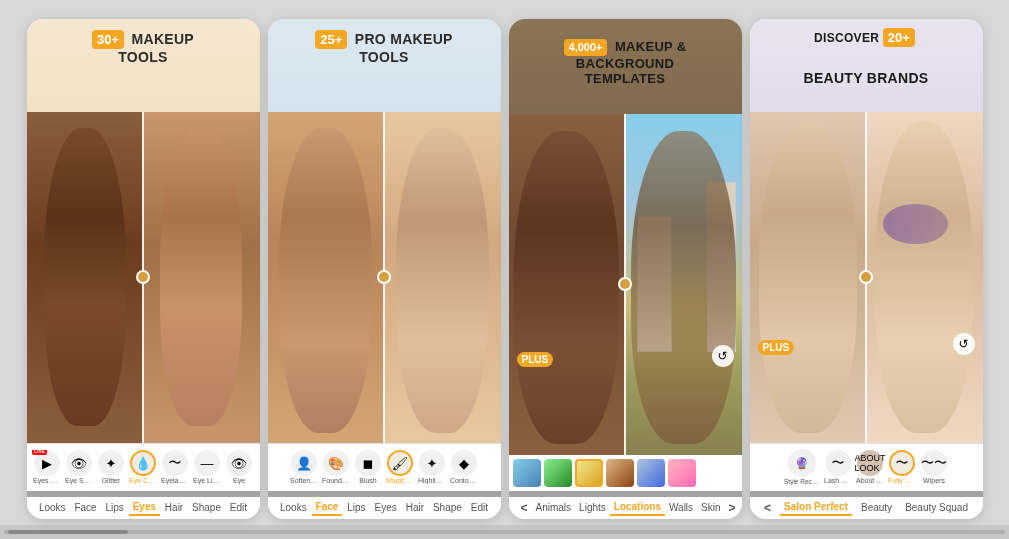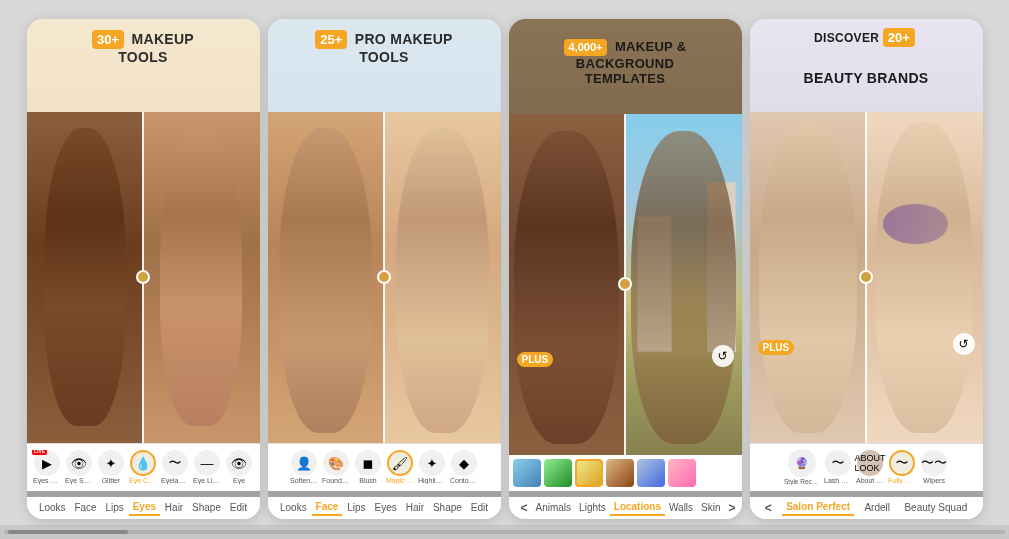--- a/index.html
+++ b/index.html
@@ -559,21 +559,21 @@
         </div>
         <div class="card1-tool">
           <div class="card1-tool-icon">〜〜</div>
           <span class="card1-tool-label">Wipers</span>
         </div>
       </div>
     </div>
     <div class="bottom-nav">
       <span class="nav-item" style="font-size:12px;font-weight:bold;">&lt;</span>
       <span class="nav-item active">Salon Perfect</span>
-      <span class="nav-item">Ardell</span>
+      <span class="nav-item">Beauty</span>
       <span class="nav-item">Beauty Squad</span>
     </div>
   </div>
 
 </div>
 
 <div class="scrollbar-area">
   <div class="scrollbar-track">
     <div class="scrollbar-thumb"></div>
   </div>

